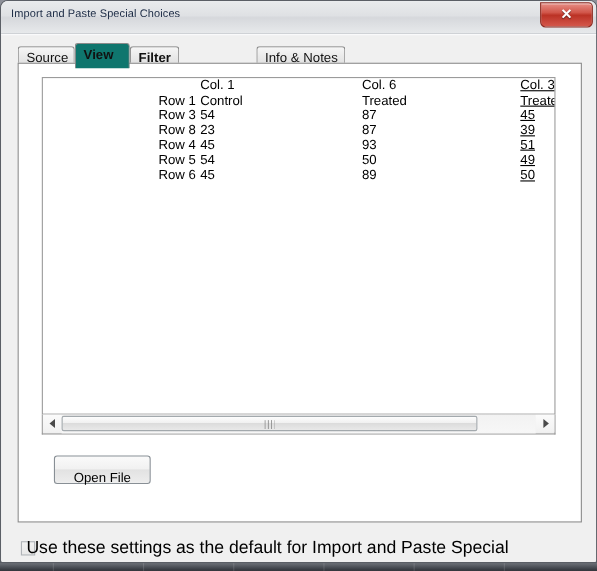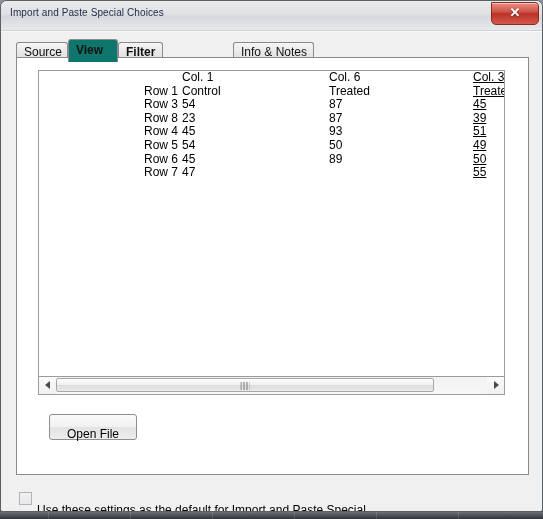--- a/index.html
+++ b/index.html
@@ -276,26 +276,25 @@
     top: 1px;
     width: 13px;
     height: 13px;
     box-sizing: border-box;
     border: 1px solid #b0b4b8;
     background: linear-gradient(180deg,#f2f2f2 0%, #e8e8e8 100%);
     cursor: pointer;
   }
   .cbox-label {
     position: absolute;
-    left: 18px;
+    left: 5px;
     top: 0;
-    font-size: 12px;
+    font-size: 16px;
     white-space: nowrap;
     line-height: 15px;
-    margin-top: 12px;
   }
 
   .taskbar-edge {
     position: absolute;
     left: 0;
     top: 512px;
     width: 543px;
     height: 7px;
     background: linear-gradient(180deg,#6c7077 0%, #4a4e55 55%, #2f3238 100%);
   }
@@ -369,26 +368,20 @@
               <td class="c0">Row 5</td>
               <td class="c1">54</td>
               <td class="c2">50</td>
               <td class="c3">49</td>
             </tr>
             <tr>
               <td class="c0">Row 6</td>
               <td class="c1">45</td>
               <td class="c2">89</td>
               <td class="c3">50</td>
-            </tr>
-            <tr>
-              <td class="c0">Row 7</td>
-              <td class="c1">47</td>
-              <td class="c2"></td>
-              <td class="c3">55</td>
             </tr>
           </tbody>
         </table>
       </div>
 
       <div class="hscroll">
         <div class="hs-track"></div>
         <div class="hs-arrow left">
           <span class="tri"></span>
         </div>

